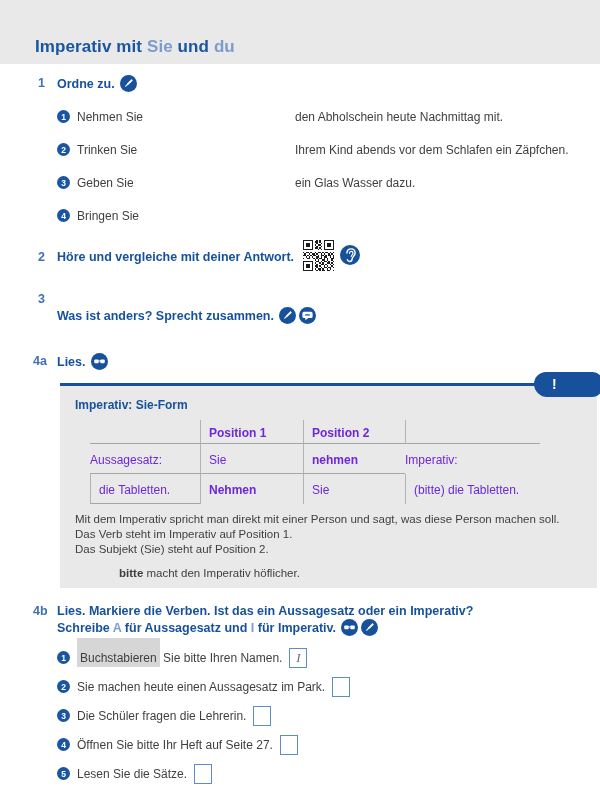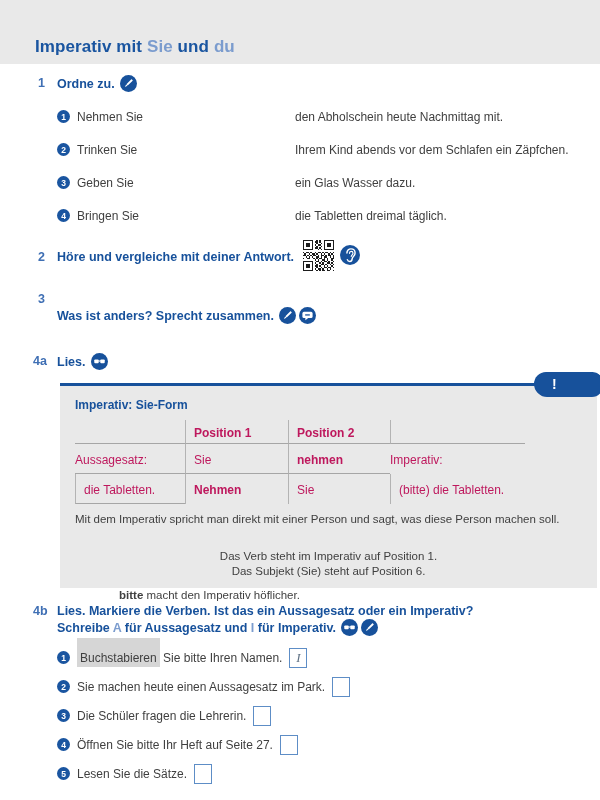--- a/index.html
+++ b/index.html
@@ -32,29 +32,29 @@
   
   .t2row { position:absolute; left:38px; top:239px; display:flex; align-items:center; height:36px; }
   .t2row .sec-num { align-self:center; }
   .t2row .sec-body { align-self:center; }
   .qr { margin-left:9px; display:block; }
 
   
   .gbox { position:absolute; left:60px; top:383px; width:537px; height:205px; background:#e9e9e9; border-top:3px solid #17519b; box-sizing:border-box; }
   .alert-badge { position:absolute; top:-14px; right:-5px; width:68px; height:24px; background:#17519b; border-radius:13px 10px 12px 13px; color:#fff; font-weight:bold; font-size:14px; display:flex; align-items:center; padding-left:18px; box-sizing:border-box; box-shadow:1px 1px 0 0 #17519b; }
   .gb-head { margin:13px 0 0 15px; color:#17519b; font-weight:bold; font-size:12px; height:12px; line-height:12px; }
-  .gtable { margin:9px 0 0 15px; display:grid; grid-template-columns:110px 103px 102px 135px; font-size:12px; color:#be185d; }
+  .gtable { margin:9px 0 0 30px; display:grid; grid-template-columns:110px 103px 102px 135px; font-size:12px; color:#6d28d9; }
   .gc { box-sizing:border-box; padding:6px 8px 0 8px; height:24px; }
   .gc.c0 { padding-left:0; }
   .gc.vline { border-left:1px solid #b3b3b3; }
   .gc.hline { border-bottom:1px solid #a6a6a6; }
   .gc.body { height:30px; padding-top:9px; }
   .bold { font-weight:bold; }
   .gpara { margin:8px 15px 0 15px; font-size:11.5px; color:#3f3f3f; line-height:15px; }
-  .gpara.two { margin-top:22px;text-align:center; }
+  .gpara.two { margin-top:0; }
   .gpara.last { margin-top:9px;padding-left:44px; }
 
   
   .b-items { position:absolute; left:57px; top:647px; }
   .b-row { display:flex; align-items:center; height:21px; margin-bottom:8px; }
   .hl { background:#d6d6d6; padding:13px 3px 2px 3px; }
   .abox { width:16px; height:18px; border:1.5px solid #5d8dc6; background:#fff; margin-left:7px; flex:none; display:flex; align-items:center; justify-content:center; font-family:"Liberation Serif", serif; font-style:italic; font-size:13px; color:#5f7184; }
 </style>
 </head>
 <body>
@@ -88,21 +88,20 @@
       <span class="m-right">Ihrem Kind abends vor dem Schlafen ein Zäpfchen.</span>
     </div>
     <div class="m-row">
       <span class="badge">3</span>
       <span class="m-left">Geben Sie</span>
       <span class="m-right">ein Glas Wasser dazu.</span>
     </div>
     <div class="m-row">
       <span class="badge">4</span>
       <span class="m-left">Bringen Sie</span>
-      <span class="m-right">die Tabletten dreimal täglich.</span>
     </div>
   </div>
 
   <div class="t2row">
     <span class="sec-num">2</span>
     <span class="sec-body">Höre und vergleiche mit deiner Antwort.</span>
     <span class="qr" style="margin-left:9px;"><svg width="31" height="31" viewBox="0 0 21 21" style="shape-rendering:crispEdges">
           <rect width="21" height="21" fill="#fff"></rect>
           <g fill="#1c1c1c">
             <path fill-rule="evenodd" d="M0 0h7v7H0zm1 1v5h5V1z"></path>
@@ -170,21 +169,21 @@
 
       <div class="gc vline body hline">die Tabletten.</div>
       <div class="gc vline body bold">Nehmen</div>
       <div class="gc vline body">Sie</div>
       <div class="gc vline body">(bitte) die Tabletten.</div>
     </div>
 
     <div class="gpara">Mit dem Imperativ spricht man direkt mit einer Person und sagt, was diese Person machen soll.</div>
     <div class="gpara two">
       <span>Das Verb steht im Imperativ auf Position 1.</span><br>
-      <span>Das Subjekt (Sie) steht auf Position 6.</span>
+      <span>Das Subjekt (Sie) steht auf Position 2.</span>
     </div>
     <div class="gpara last"><span class="bold">bitte</span><span> macht den Imperativ höflicher.</span></div>
   </div>
 
   <div class="sec" style="left:33px; top:603px;justify-content:center;">
     <span class="sec-num wide">4b</span>
     <span class="sec-body">
       <span>Lies. Markiere die Verben. Ist das ein Aussagesatz oder ein Imperativ?</span><br>
       <span><span>Schreibe </span><span class="lb">A</span><span> für Aussagesatz und </span><span class="lb">I</span><span> für Imperativ.</span></span><span class="icn"><svg width="17" height="17" viewBox="0 0 24 24">
             <circle cx="12" cy="12" r="12" fill="#17519b"></circle>

